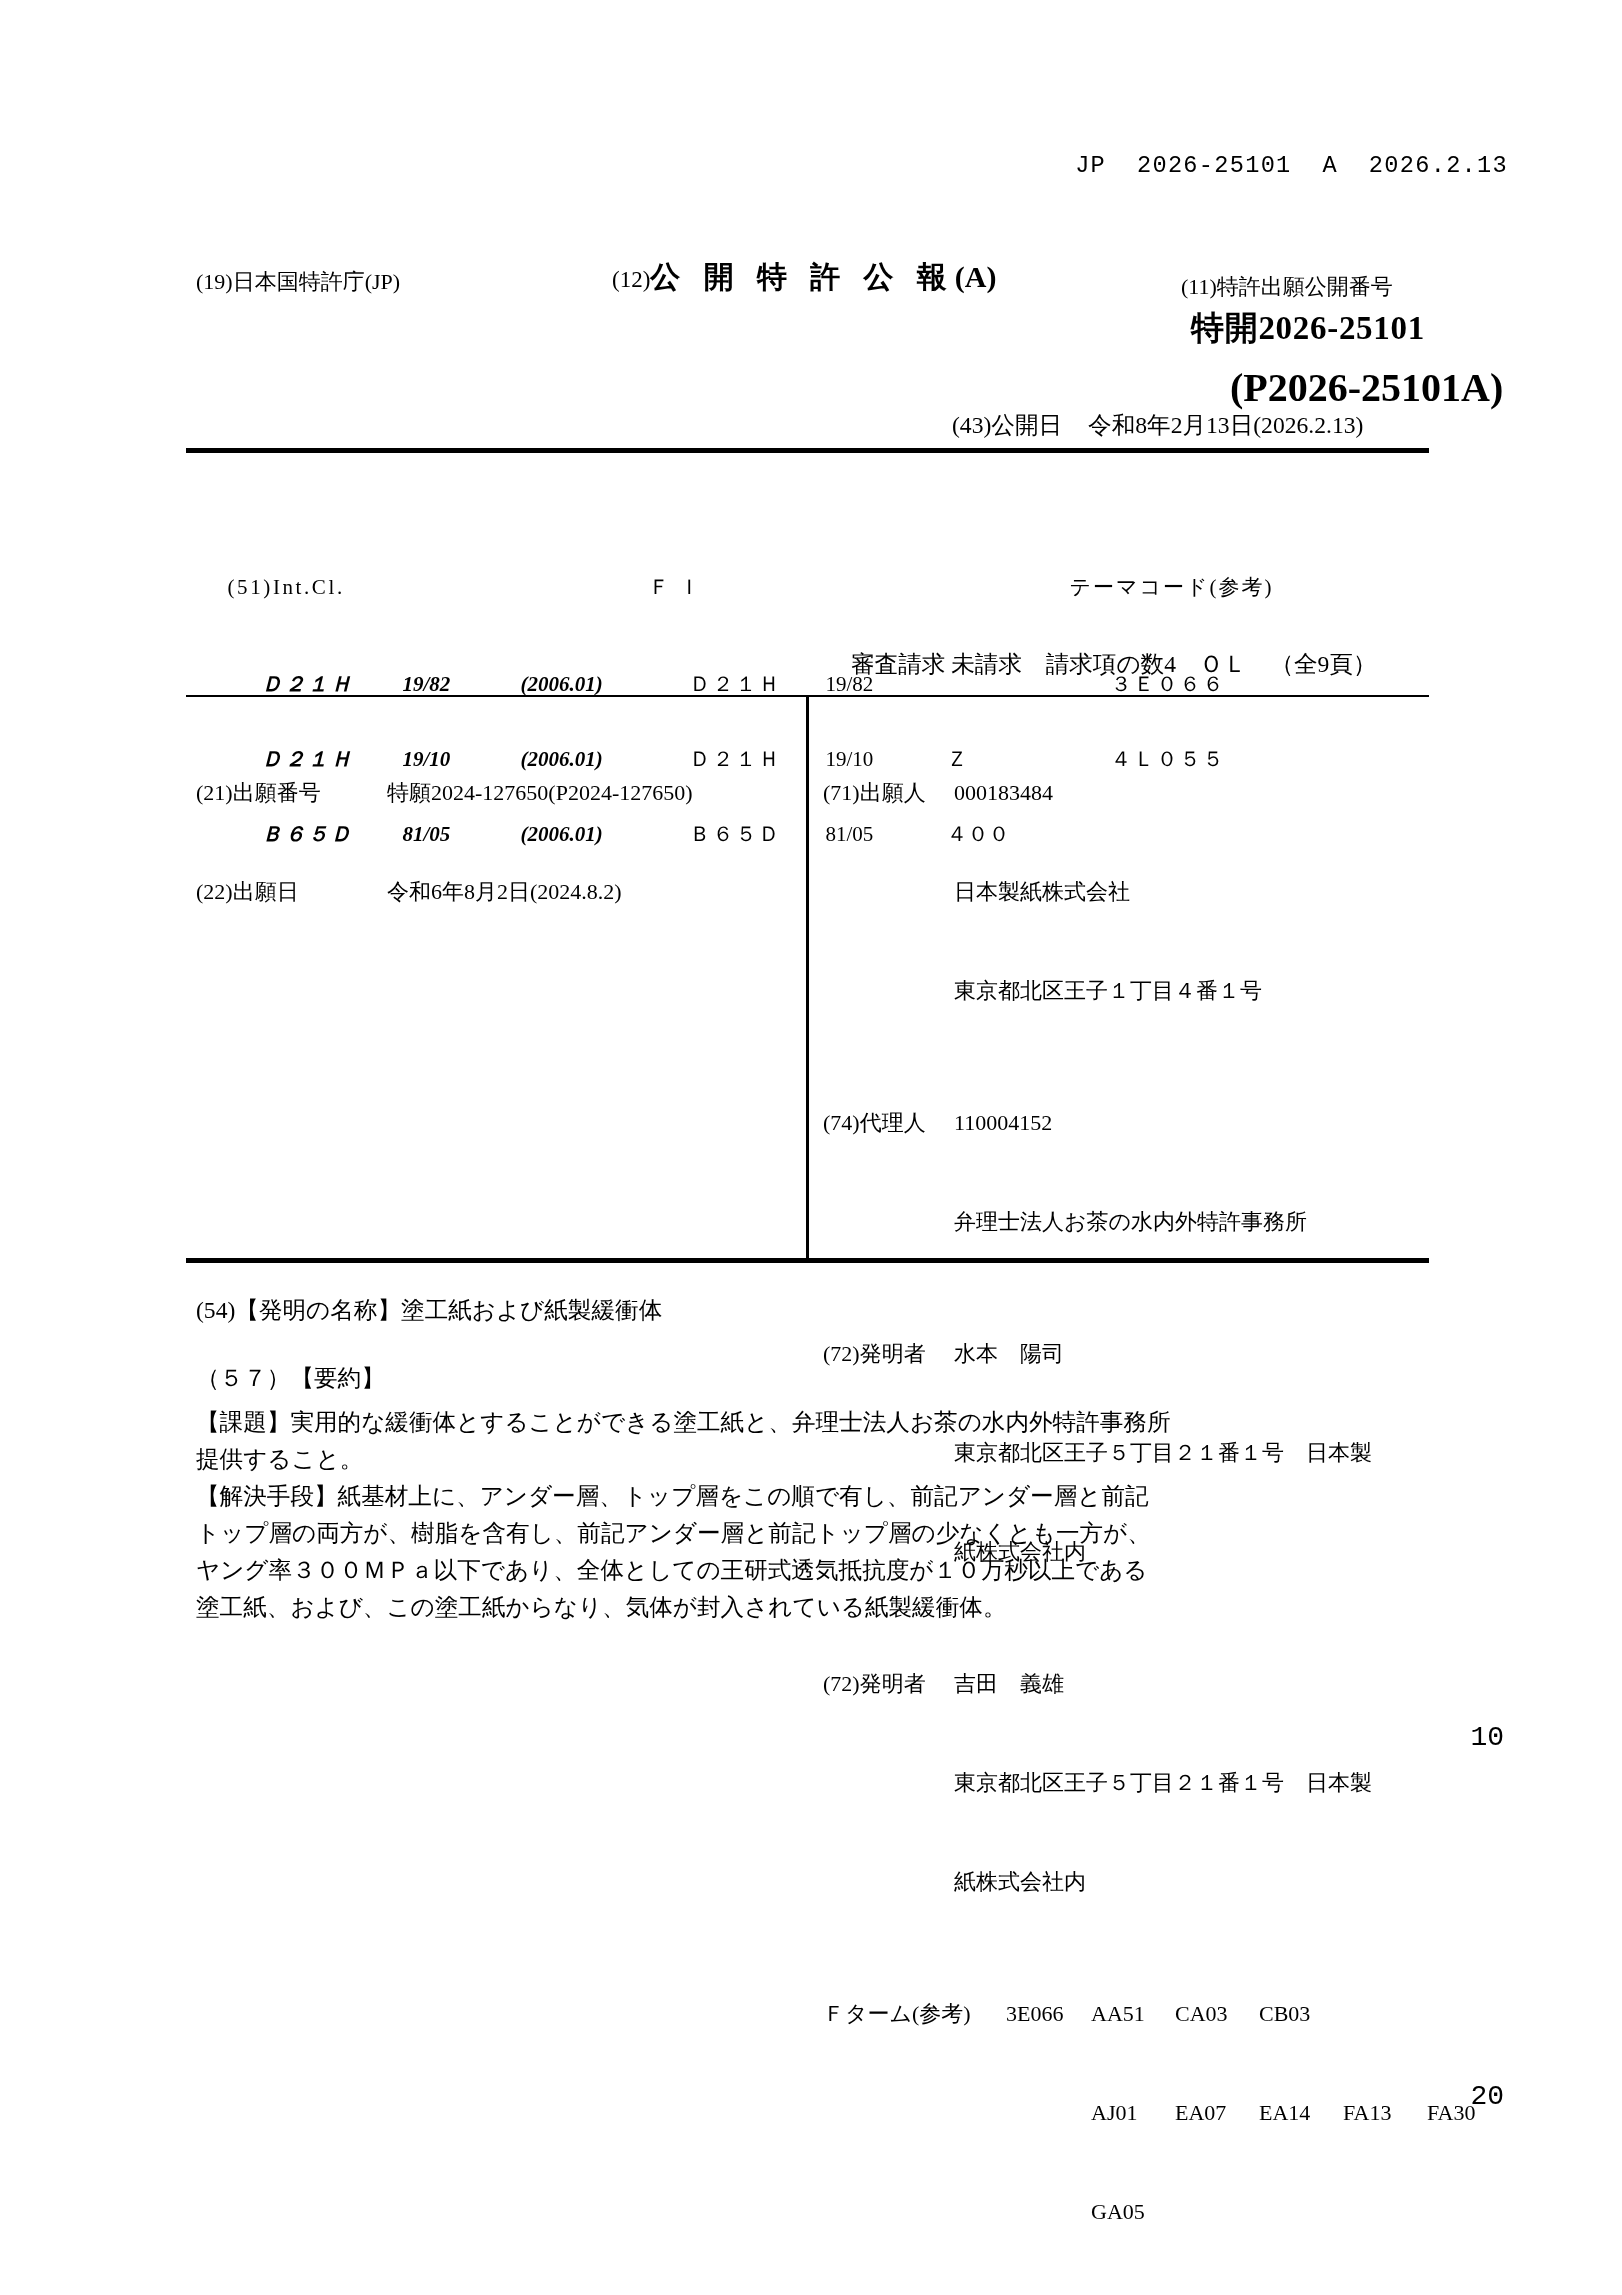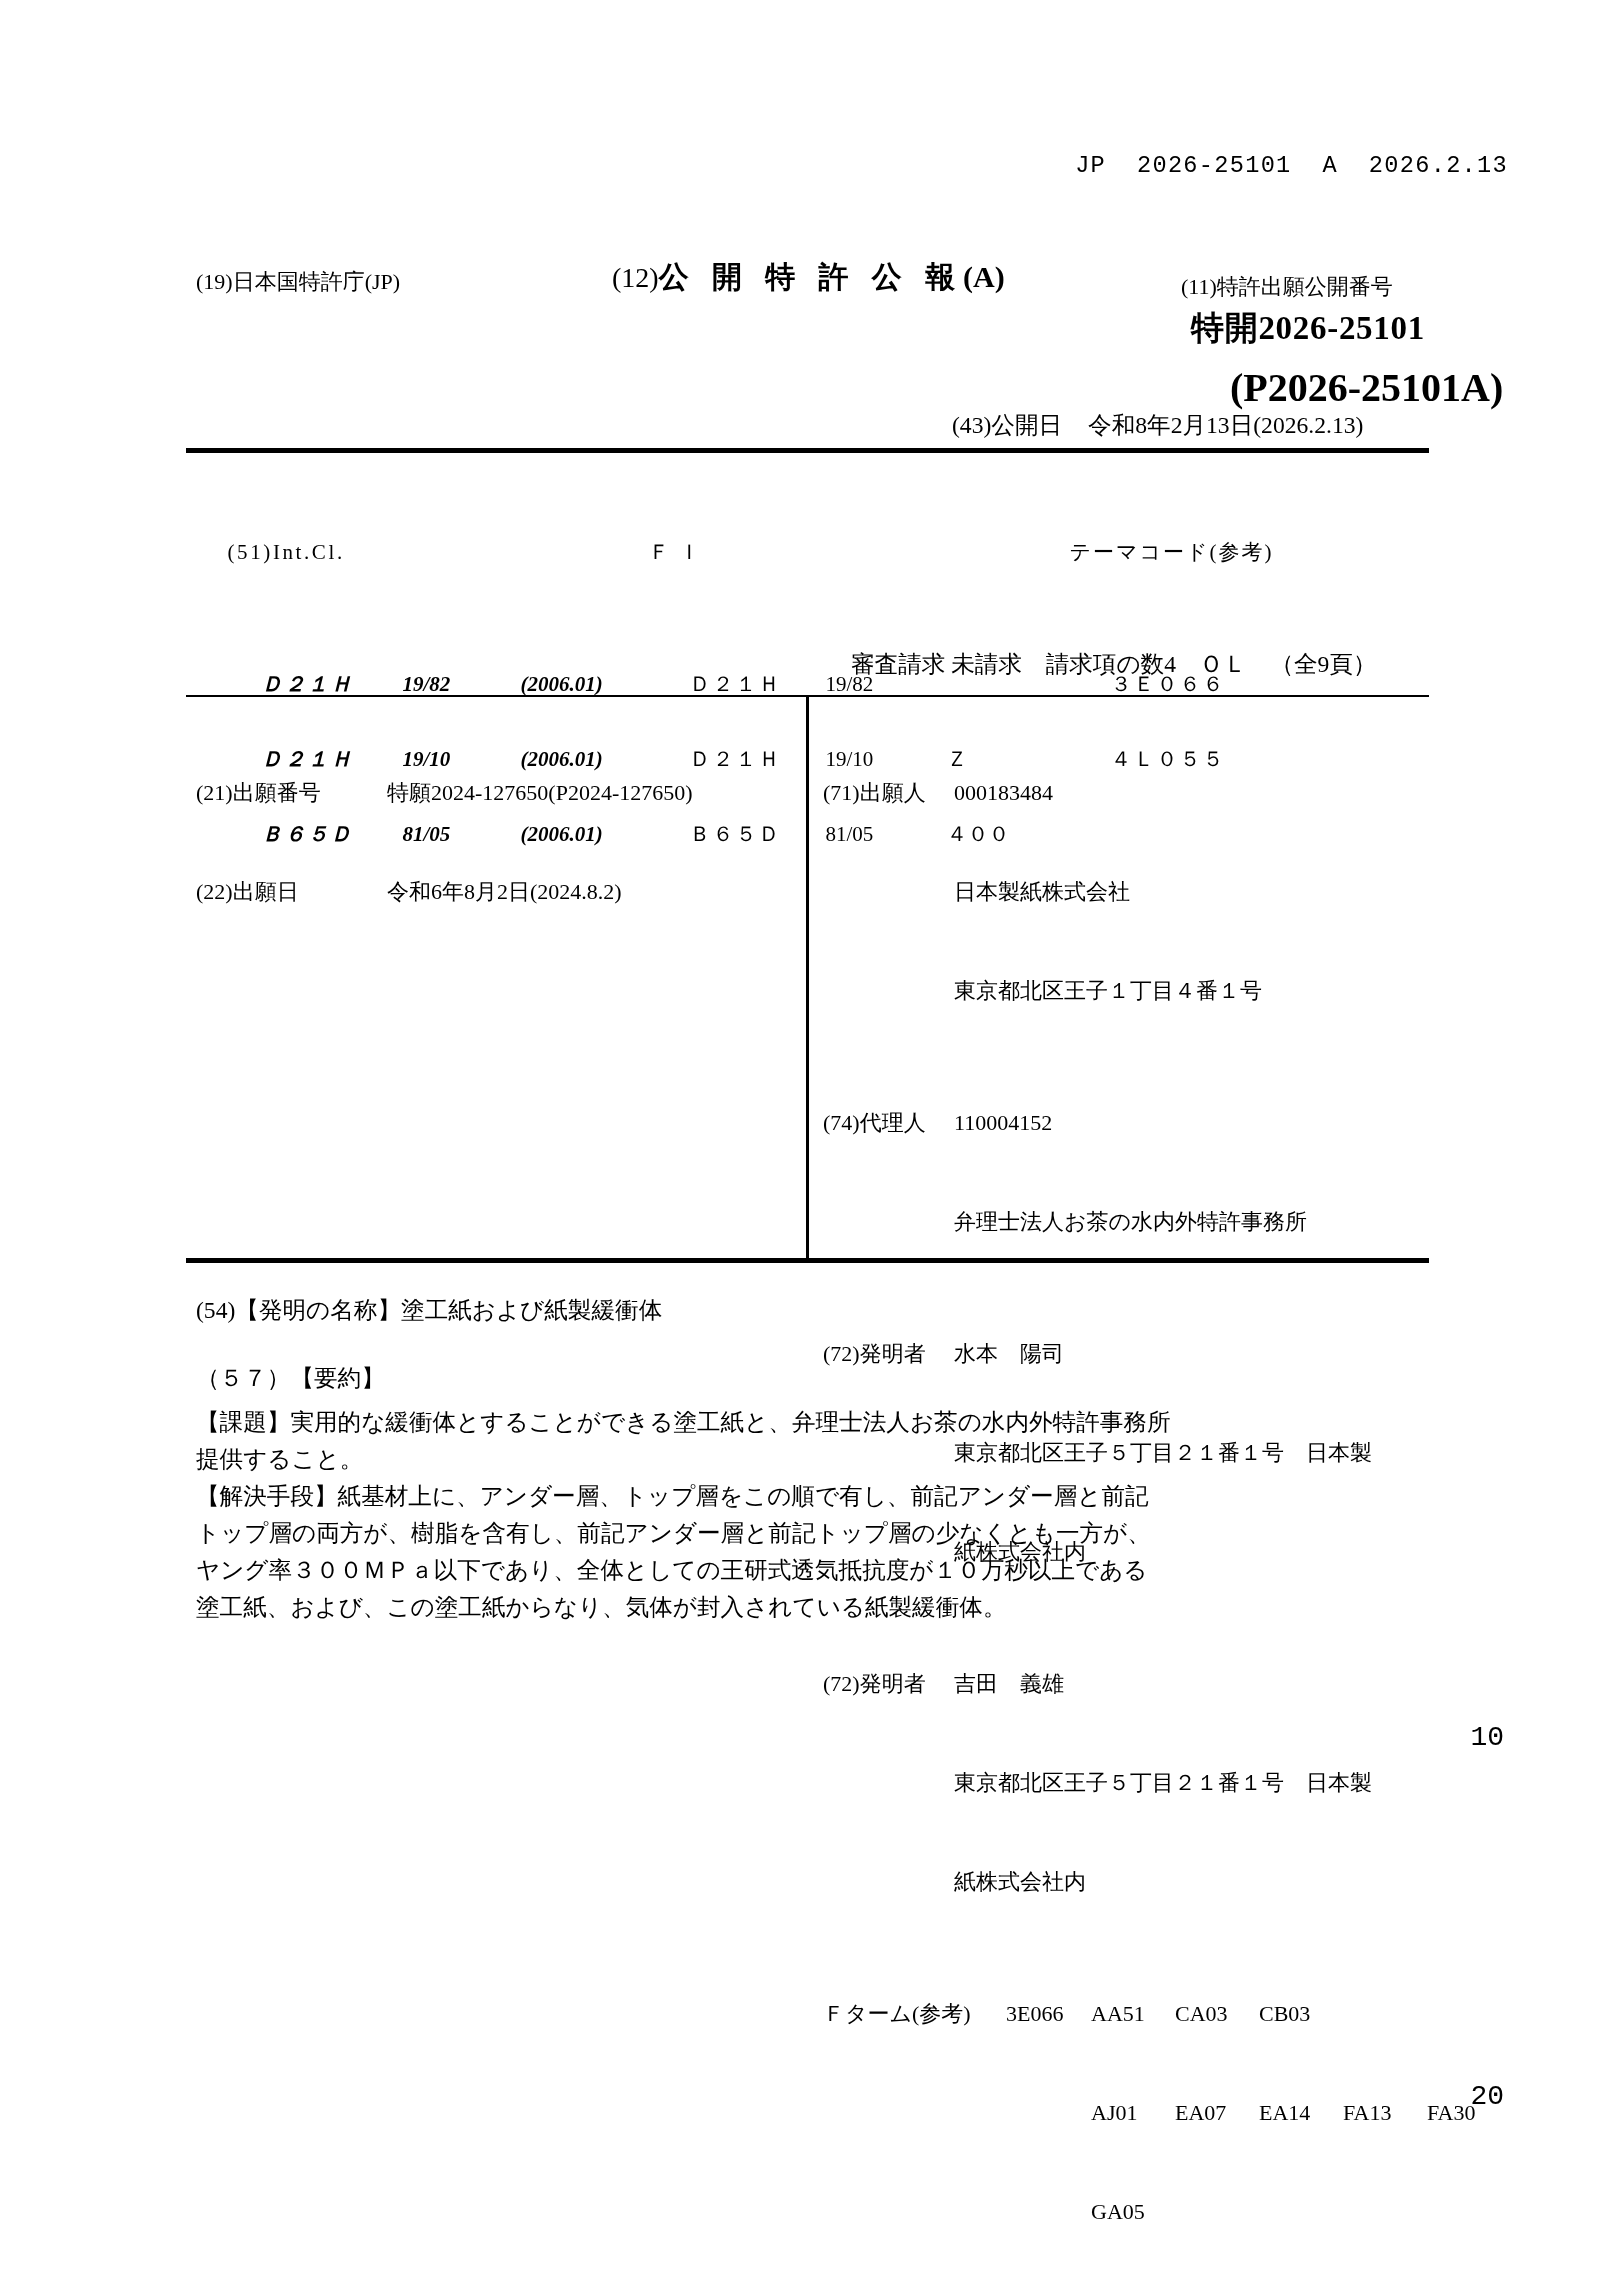--- a/index.html
+++ b/index.html
@@ -21,21 +21,21 @@
 
   
   .office {
     position:absolute; left:196px; top:267px;
     font-size:22px; white-space:nowrap;
   }
   .gazette {
     position:absolute; left:612px; top:257px;
     font-size:30px; font-weight:bold; white-space:nowrap;
   }
-  .gazette .num { font-size:28px; font-weight:normal; }
+  .gazette .num { font-size:23px; font-weight:normal; }
   .gazette .wide { letter-spacing:7.9px; }
 
   .pubno-label {
     position:absolute; left:1181px; top:272px;
     font-size:22px; white-space:nowrap;
   }
   .pubno-main {
     position:absolute; left:1191px; top:306px;
     font-size:33px; font-weight:bold; letter-spacing:0.7px; white-space:nowrap;
   }
@@ -64,21 +64,21 @@
   }
   .ipc-row { height:25px; line-height:25px; }
   .c-ipc  { display:inline-block; width:34px; }
   .c-sym  { display:inline-block; width:141px; font-weight:bold; font-style:italic; letter-spacing:2px; }
   .c-grp  { display:inline-block; width:118px; font-weight:bold; font-style:italic; }
   .c-ver  { display:inline-block; width:169px; font-weight:bold; font-style:italic; }
   .c-fsym { display:inline-block; width:136px; letter-spacing:2px; }
   .c-fgrp { display:inline-block; width:121px; }
   .c-fsfx { display:inline-block; width:164px; }
   .c-theme{ display:inline-block; letter-spacing:2px; }
-  .hdr-fi { display:inline-block; width:421px; letter-spacing:2.6px; }
+  .hdr-fi { display:inline-block; width:421px; letter-spacing:2.6px;margin-top:35px; }
 
   
   .examline {
     position:absolute; left:851px; top:648px;
     font-size:23.6px; white-space:pre;
   }
 
   
   .bib-left {
     position:absolute; left:196px; top:710px;

